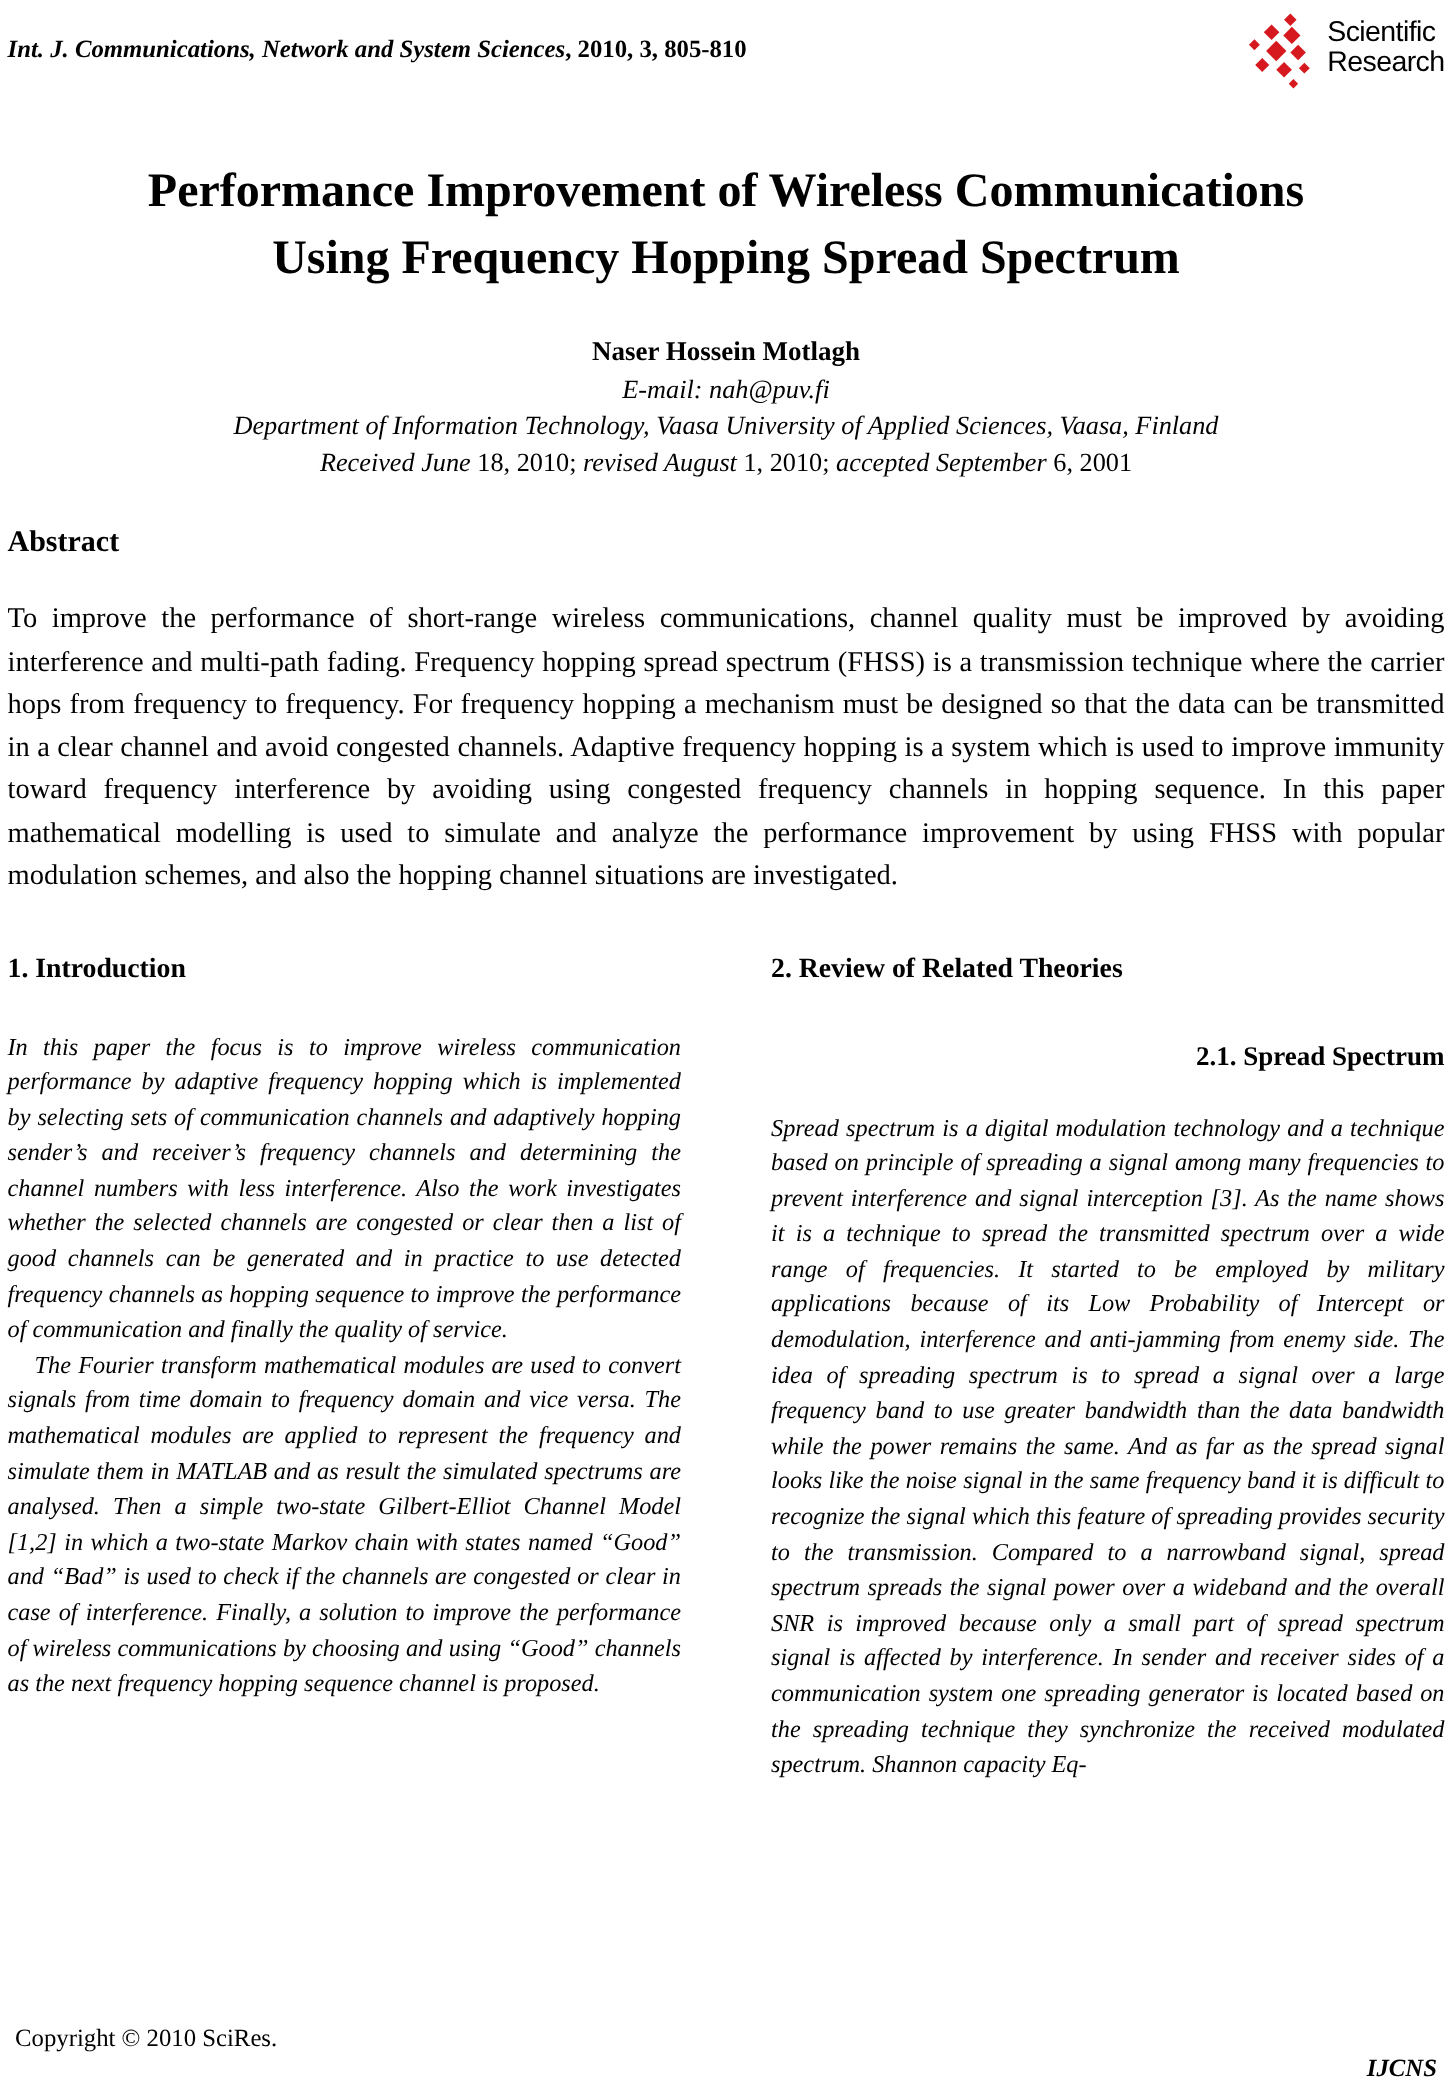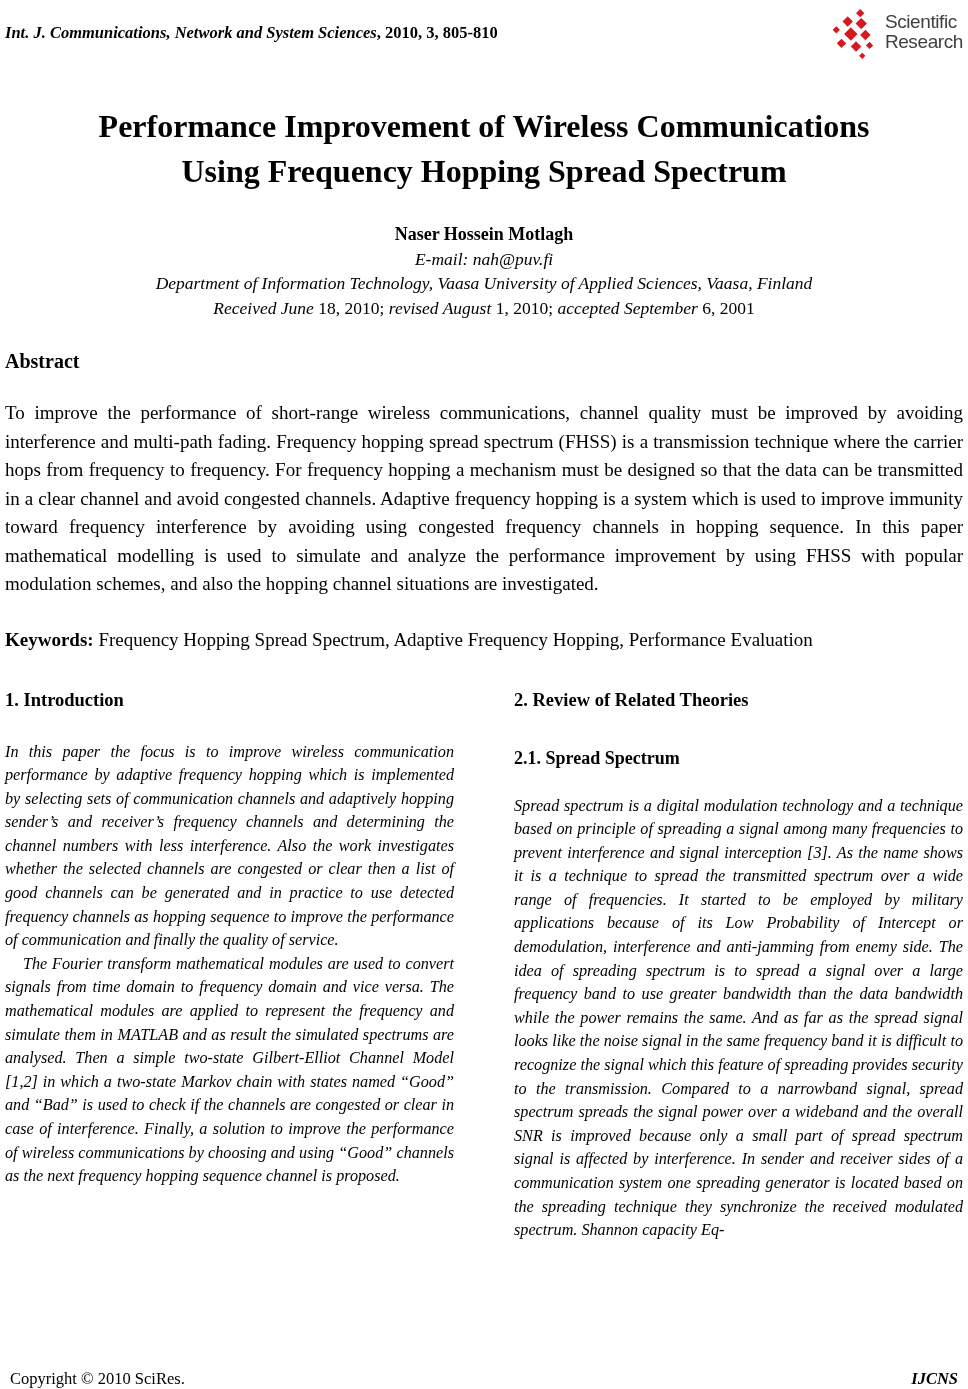--- a/index.html
+++ b/index.html
@@ -9,48 +9,48 @@
 
   
   .hdr{display:flex;justify-content:space-between;align-items:center;}
   .hdr-left{font-size:16.5px;line-height:20px;}
   .jname{font-weight:bold;font-style:italic;}
   .jissue{font-weight:bold;}
   .doi{font-style:normal;}
   .logo{display:flex;align-items:flex-start;gap:4px;margin-top:2px;}
   .logo svg{width:52px;height:52px;display:block;}
   .logo-text{font-family:"Liberation Sans",sans-serif;font-size:19px;line-height:20px;
-             color:#404040;letter-spacing:-0.4px;margin-top:4px;}
+             color:#000000;letter-spacing:-0.4px;margin-top:4px;}
 
   
   .title{margin:44px 0 0;text-align:center;font-size:32px;line-height:45px;font-weight:bold;}
   .authors{margin-top:28px;text-align:center;font-size:17.5px;line-height:24.5px;}
   .author-name{font-weight:bold;font-size:18px;}
   .it{font-style:italic;}
   .up{font-style:normal;}
 
   
   .abs-h{margin:30px 0 0;font-size:20px;font-weight:bold;}
   .abs-p{margin:26px 0 0;font-size:19px;line-height:28.5px;text-align:justify;}
   .kw{margin:28px 0 0;font-size:19px;line-height:26px;}
   .kw-label{font-weight:bold;}
 
   
   .cols{display:flex;margin-top:36px;gap:60px;}
   .col{width:457px;}
   .sec-h{margin:0;font-size:18.5px;font-weight:bold;line-height:22px;}
   .sec-h.gap-after{margin-bottom:30px;}
-  .sub-h{margin:36px 0 26px;font-size:18px;font-weight:bold;line-height:22px;}
+  .sub-h{margin:36px 0 26px;font-size:18px;font-weight:bold;line-height:22px;text-align:right;}
   .body-p{margin:0;font-size:16.2px;line-height:23.6px;text-align:justify;font-style:italic;}
   .indent{text-indent:18px;}
 
   
   .footer{position:absolute;left:5px;right:5px;bottom:0;display:flex;
           justify-content:space-between;font-size:16.5px;}
-  .f-right{font-weight:bold;font-style:italic;}
+  .f-right{font-weight:bold;font-style:italic;margin-top:20px;}
 </style>
 </head>
 <body>
 
 <div class="page">
 
   <div class="hdr">
     <div class="hdr-left">
       <div><span class="jname">Int. J. Communications, Network and System Sciences</span><span class="jissue">, 2010, 3, 805-810</span></div>
     </div>
@@ -84,21 +84,20 @@
   <div class="authors">
     <div class="author-name">Naser Hossein Motlagh</div>
     <div class="it">E-mail: nah@puv.fi</div>
     <div class="it">Department of Information Technology, Vaasa University of Applied Sciences, Vaasa, Finland</div>
     <div><span class="it">Received June</span><span class="up"> 18, 2010; </span><span class="it">revised August</span><span class="up"> 1, 2010; </span><span class="it">accepted September</span><span class="up"> 6, 2001</span></div>
   </div>
 
   <h2 class="abs-h">Abstract</h2>
   <p class="abs-p">To improve the performance of short-range wireless communications, channel quality must be improved by avoiding interference and multi-path fading. Frequency hopping spread spectrum (FHSS) is a transmission technique where the carrier hops from frequency to frequency. For frequency hopping a mechanism must be designed so that the data can be transmitted in a clear channel and avoid congested channels. Adaptive frequency hopping is a system which is used to improve immunity toward frequency interference by avoiding using congested frequency channels in hopping sequence. In this paper mathematical modelling is used to simulate and analyze the performance improvement by using FHSS with popular modulation schemes, and also the hopping channel situations are investigated.</p>
 
-  <p class="kw"><span class="kw-label">Keywords:</span><span> Frequency Hopping Spread Spectrum, Adaptive Frequency Hopping, Performance Evaluation</span></p>
 
   <div class="cols">
     <div class="col">
       <h3 class="sec-h gap-after">1. Introduction</h3>
       <p class="body-p">In this paper the focus is to improve wireless communication performance by adaptive frequency hopping which is implemented by selecting sets of communication channels and adaptively hopping sender’s and receiver’s frequency channels and determining the channel numbers with less interference. Also the work investigates whether the selected channels are congested or clear then a list of good channels can be generated and in practice to use detected frequency channels as hopping sequence to improve the performance of communication and finally the quality of service.</p>
       <p class="body-p indent">The Fourier transform mathematical modules are used to convert signals from time domain to frequency domain and vice versa. The mathematical modules are applied to represent the frequency and simulate them in MATLAB and as result the simulated spectrums are analysed. Then a simple two-state Gilbert-Elliot Channel Model [1,2] in which a two-state Markov chain with states named “Good” and “Bad” is used to check if the channels are congested or clear in case of interference. Finally, a solution to improve the performance of wireless communications by choosing and using “Good” channels as the next frequency hopping sequence channel is proposed.</p>
     </div>
     <div class="col">
       <h3 class="sec-h">2. Review of Related Theories</h3>
       <h4 class="sub-h">2.1. Spread Spectrum</h4>

